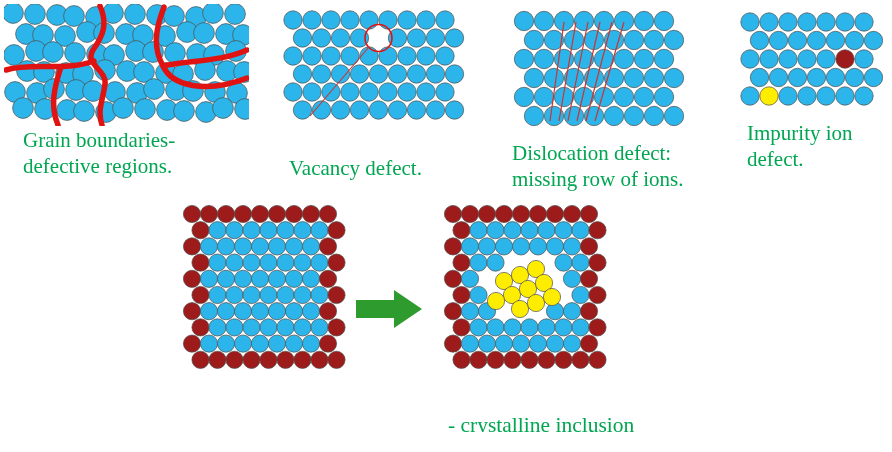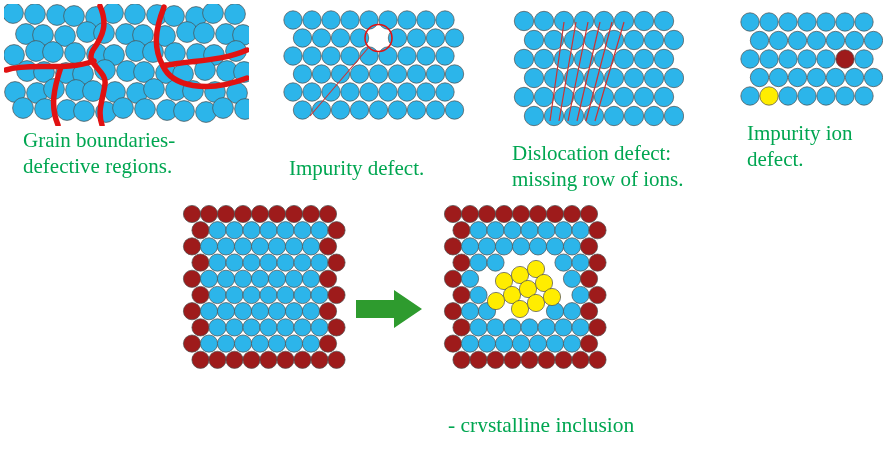--- a/index.html
+++ b/index.html
@@ -256,21 +256,21 @@
       <circle cx="30.0" cy="85.0" r="9.2" fill="#ffed00" stroke="#4d4d4d" stroke-width="0.7"></circle>
       <circle cx="49.0" cy="85.0" r="9.2" fill="#2cb5ea" stroke="#4d4d4d" stroke-width="0.7"></circle>
       <circle cx="68.0" cy="85.0" r="9.2" fill="#2cb5ea" stroke="#4d4d4d" stroke-width="0.7"></circle>
       <circle cx="87.0" cy="85.0" r="9.2" fill="#2cb5ea" stroke="#4d4d4d" stroke-width="0.7"></circle>
       <circle cx="106.0" cy="85.0" r="9.2" fill="#2cb5ea" stroke="#4d4d4d" stroke-width="0.7"></circle>
       <circle cx="125.0" cy="85.0" r="9.2" fill="#2cb5ea" stroke="#4d4d4d" stroke-width="0.7"></circle>
     </svg>
 
   <div class="cap cap-grain green-text" style="color: rgb(0, 166, 81);">Grain boundaries-
 defective regions.</div>
-  <div class="cap cap-vacancy green-text" style="color: rgb(0, 166, 81);">Impurity defect.</div>
+  <div class="cap cap-vacancy green-text" style="color: rgb(0, 166, 81);">Vacancy defect.</div>
   <div class="cap cap-dislocation green-text" style="color: rgb(0, 166, 81);">Dislocation defect:
 missing row of ions.</div>
   <div class="cap cap-impurity green-text" style="color: rgb(0, 166, 81);">Impurity ion
 defect.</div>
 
   <svg class="d d-before" viewBox="0 0 170 170">
       <circle cx="11.0" cy="11.0" r="8.6" fill="#9e1b1b" stroke="#4d4d4d" stroke-width="0.7"></circle>
       <circle cx="28.0" cy="11.0" r="8.6" fill="#9e1b1b" stroke="#4d4d4d" stroke-width="0.7"></circle>
       <circle cx="45.0" cy="11.0" r="8.6" fill="#9e1b1b" stroke="#4d4d4d" stroke-width="0.7"></circle>
       <circle cx="62.0" cy="11.0" r="8.6" fill="#9e1b1b" stroke="#4d4d4d" stroke-width="0.7"></circle>

